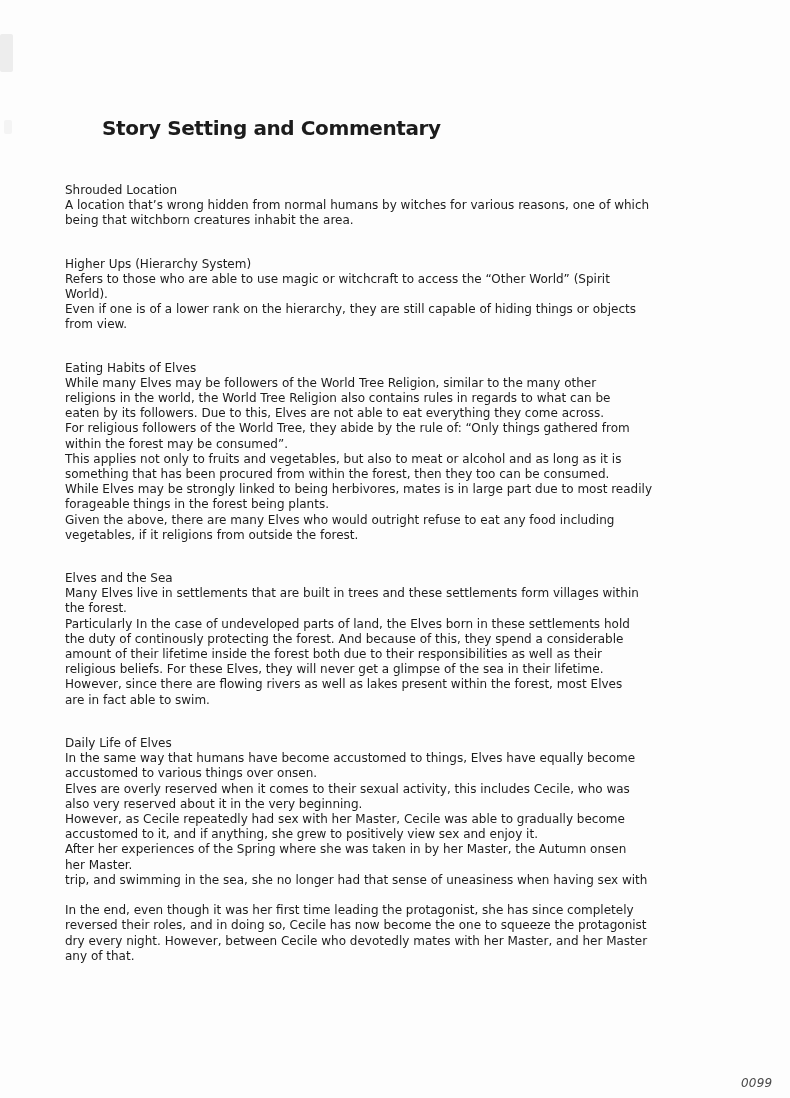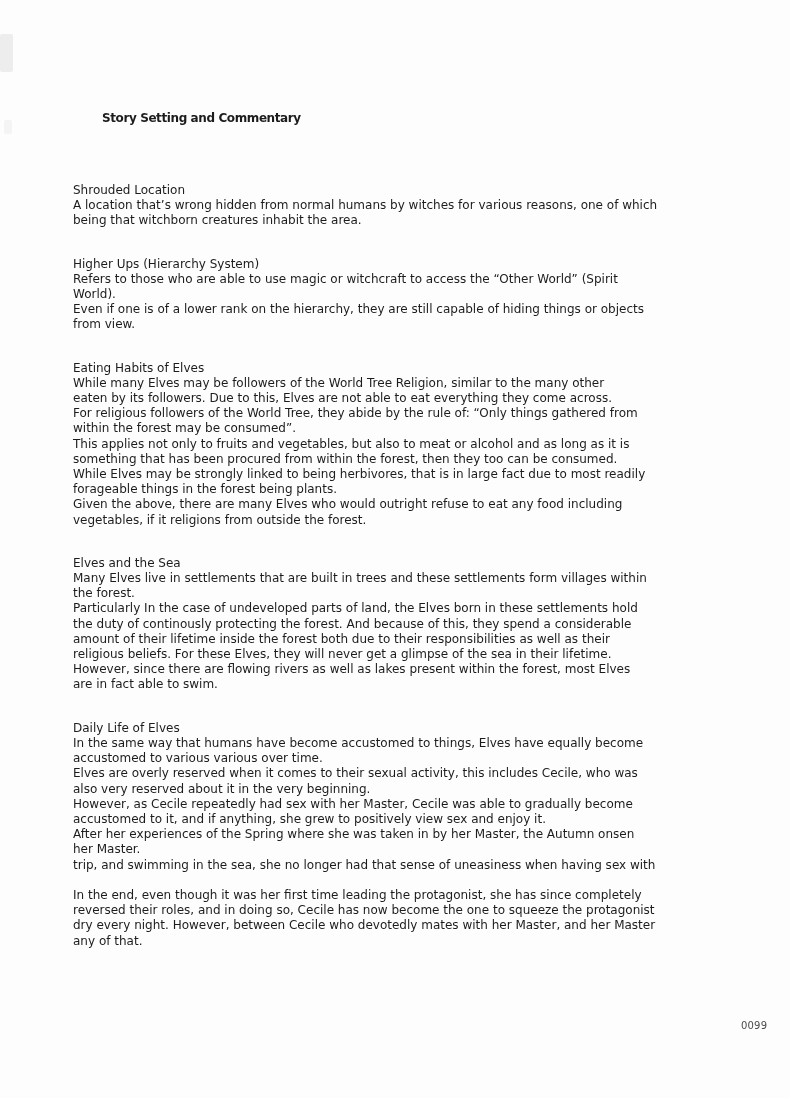--- a/index.html
+++ b/index.html
@@ -16,49 +16,49 @@
     color: #1c1c1c;
   }
   .page {
     position: absolute;
     inset: 0;
   }
   .page-title {
     position: absolute;
     left: 102px;
     top: 103px;
-    font-size: 12px;
+    font-size: 20px;
     font-weight: bold;
     letter-spacing: -0.4px;
     white-space: pre;
   }
   #sections {
     position: absolute;
     left: 65px;
     top: 183px;
     width: 680px;
-    margin-left: 8px;
   }
   .section {
     margin: 0 0 28px 0;
   }
   .t-line {
     font-size: 12px;
     line-height: 15.2px;
     min-height: 15.2px;
     letter-spacing: 0;
     white-space: pre;
   }
   .page-number {
     position: absolute;
     left: 741px;
-    top: 1020px;
-    font-size: 10px;
+    top: 1076px;
+    font-size: 12px;
     letter-spacing: 0.2px;
     color: #4a4a4a;
+    font-style: italic;
   }
   
   .smudge-a {
     position: absolute;
     left: 0;
     top: 34px;
     width: 13px;
     height: 38px;
     background: #ededed;
     border-radius: 2px;
@@ -92,45 +92,46 @@
       <section class="section">
         <div class="t-line">Higher Ups (Hierarchy System)</div>
         <div class="t-line">Refers to those who are able to use magic or witchcraft to access the “Other World” (Spirit</div>
         <div class="t-line">World).</div>
         <div class="t-line">Even if one is of a lower rank on the hierarchy, they are still capable of hiding things or objects</div>
         <div class="t-line">from view.</div>
       </section>
       <section class="section">
         <div class="t-line">Eating Habits of Elves</div>
         <div class="t-line">While many Elves may be followers of the World Tree Religion, similar to the many other</div>
+        <div class="t-line">religions in the world, the World Tree Religion also contains rules in regards to what can be</div>
         <div class="t-line">eaten by its followers. Due to this, Elves are not able to eat everything they come across.</div>
         <div class="t-line">For religious followers of the World Tree, they abide by the rule of: “Only things gathered from</div>
         <div class="t-line">within the forest may be consumed”.</div>
         <div class="t-line">This applies not only to fruits and vegetables, but also to meat or alcohol and as long as it is</div>
         <div class="t-line">something that has been procured from within the forest, then they too can be consumed.</div>
-        <div class="t-line">While Elves may be strongly linked to being herbivores, that is in large fact due to most readily</div>
+        <div class="t-line">While Elves may be strongly linked to being herbivores, mates is in large part due to most readily</div>
         <div class="t-line">forageable things in the forest being plants.</div>
         <div class="t-line">Given the above, there are many Elves who would outright refuse to eat any food including</div>
         <div class="t-line">vegetables, if it religions from outside the forest.</div>
       </section>
       <section class="section">
         <div class="t-line">Elves and the Sea</div>
         <div class="t-line">Many Elves live in settlements that are built in trees and these settlements form villages within</div>
         <div class="t-line">the forest.</div>
         <div class="t-line">Particularly In the case of undeveloped parts of land, the Elves born in these settlements hold</div>
         <div class="t-line">the duty of continously protecting the forest. And because of this, they spend a considerable</div>
         <div class="t-line">amount of their lifetime inside the forest both due to their responsibilities as well as their</div>
         <div class="t-line">religious beliefs. For these Elves, they will never get a glimpse of the sea in their lifetime.</div>
         <div class="t-line">However, since there are flowing rivers as well as lakes present within the forest, most Elves</div>
         <div class="t-line">are in fact able to swim.</div>
       </section>
       <section class="section">
         <div class="t-line">Daily Life of Elves</div>
         <div class="t-line">In the same way that humans have become accustomed to things, Elves have equally become</div>
-        <div class="t-line">accustomed to various various over time.</div>
+        <div class="t-line">accustomed to various things over onsen.</div>
         <div class="t-line">Elves are overly reserved when it comes to their sexual activity, this includes Cecile, who was</div>
         <div class="t-line">also very reserved about it in the very beginning.</div>
         <div class="t-line">However, as Cecile repeatedly had sex with her Master, Cecile was able to gradually become</div>
         <div class="t-line">accustomed to it, and if anything, she grew to positively view sex and enjoy it.</div>
         <div class="t-line">After her experiences of the Spring where she was taken in by her Master, the Autumn onsen</div>
         <div class="t-line">her Master.</div>
         <div class="t-line">trip, and swimming in the sea, she no longer had that sense of uneasiness when having sex with</div>
         <div class="t-line"></div>
         <div class="t-line">In the end, even though it was her first time leading the protagonist, she has since completely</div>
         <div class="t-line">reversed their roles, and in doing so, Cecile has now become the one to squeeze the protagonist</div>

